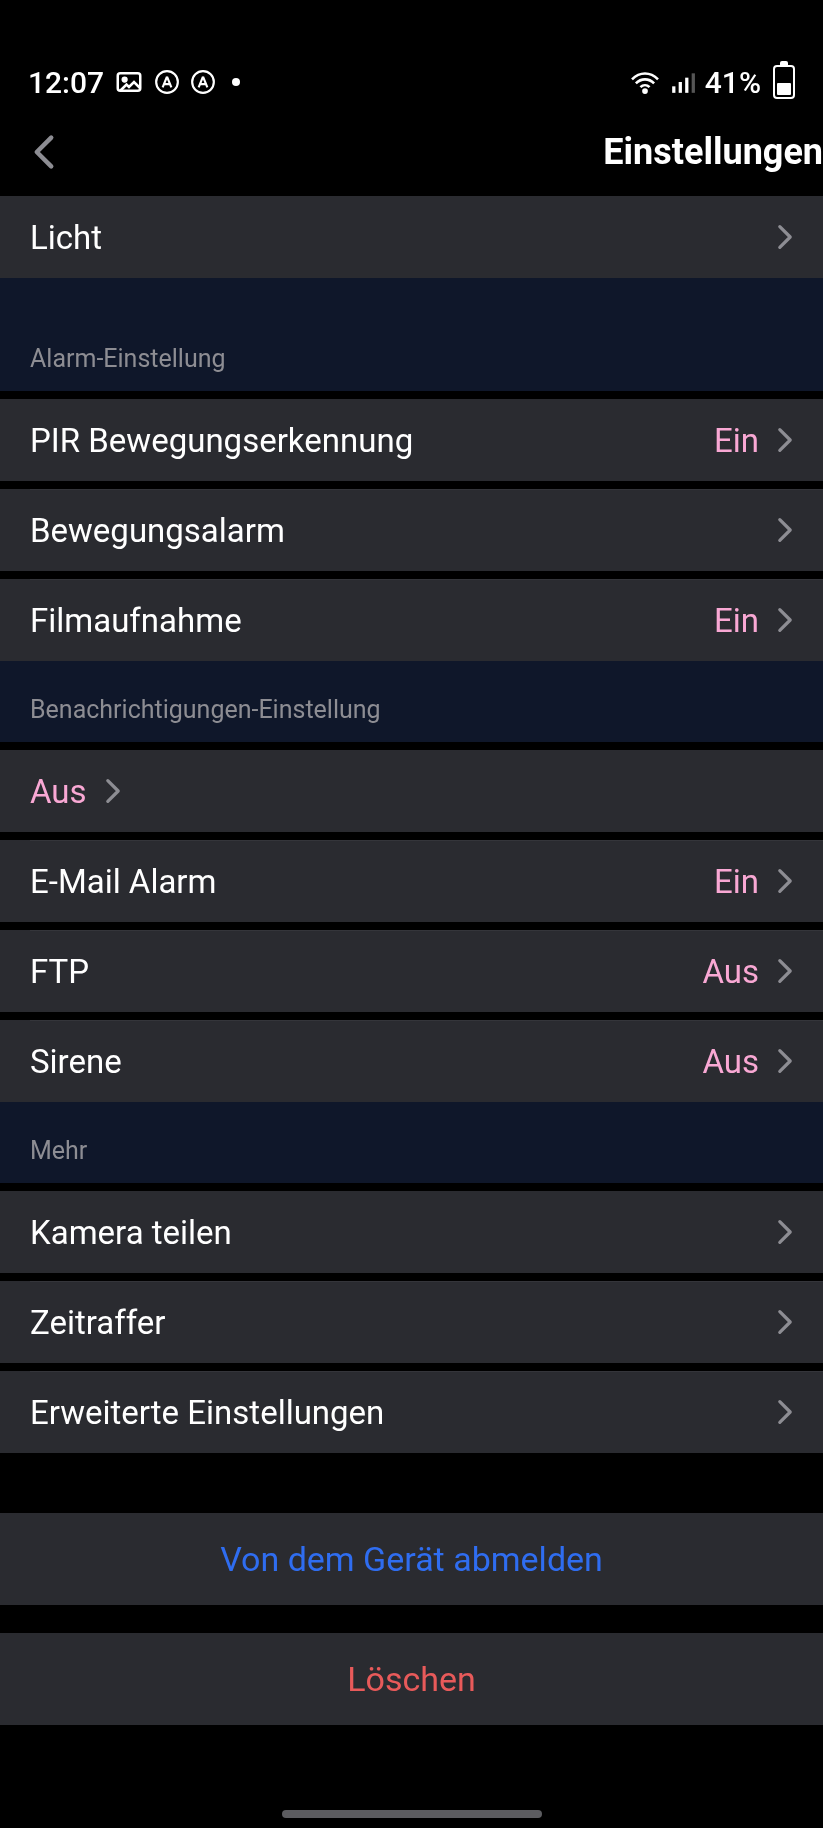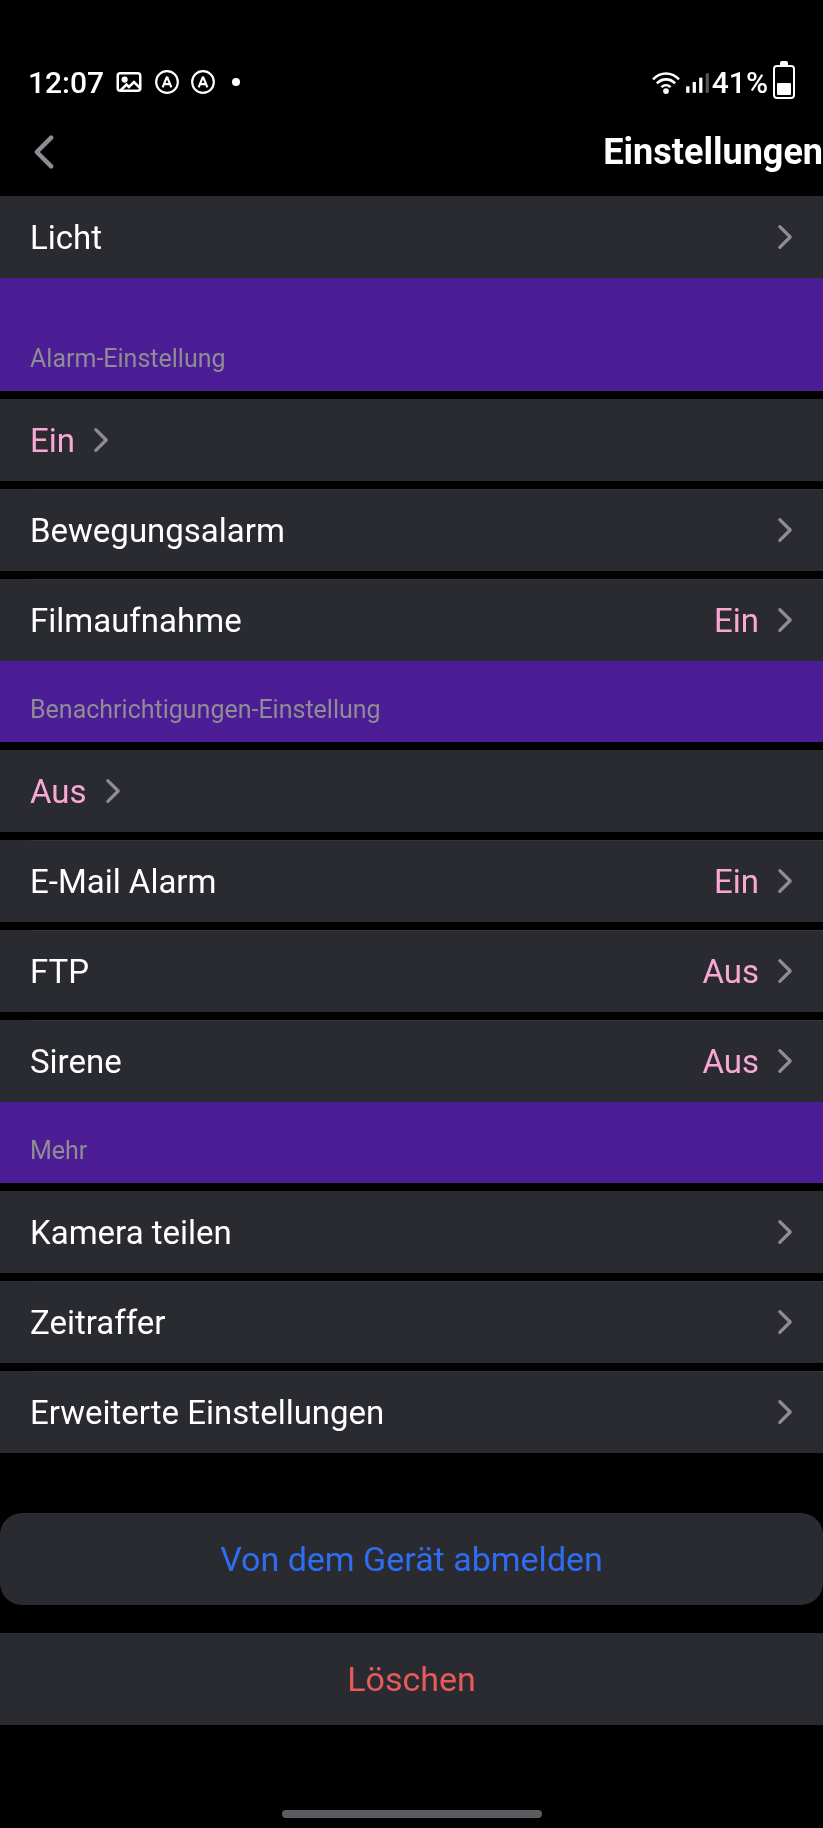--- a/index.html
+++ b/index.html
@@ -17,21 +17,21 @@
     height: 68px;
     display: flex;
     align-items: center;
     justify-content: space-between;
     padding: 0 28px;
     font-size: 30px;
     font-weight: 500;
     margin-top: 48px;
   }
   .status-left { display: flex; align-items: center; gap: 10px; }
-  .status-right { display: flex; align-items: center; gap: 1px; }
+  .status-right { display: flex; align-items: center; gap: 8px; }
   .sb-icon { display:inline-flex; align-items:center; justify-content:center; }
   .sb-dot { width:8px; height:8px; border-radius:50%; background:#ffffff; margin-left:6px; }
 
   
   .app-header {
     height: 72px;
     display: flex;
     align-items: center;
     justify-content: flex-end;
     position: relative;
@@ -53,21 +53,21 @@
     font-size: 36px;
     font-weight: 700;
     color: #ffffff;
   }
 
   
   .section-header {
     padding: 34px 30px 18px 30px;
     font-size: 25px;
     color: #8d8d93;
-    background: #4c1d95;
+    background: #0f172a;
   }
   .section-header.first { padding-top: 66px; }
 
   .row {
     background: #2a2b30;
     height: 82px;
     display: flex;
     align-items: center;
     padding: 0 30px;
     position: relative;
@@ -103,21 +103,21 @@
   .action-gap-small { height: 28px; background:#000; }
   .action-btn {
     background: #2a2b30;
     height: 92px;
     display:flex;
     align-items:center;
     justify-content:center;
     font-size: 34px;
     cursor:pointer;
   }
-  .action-primary { color: #2f6df0; border-radius: 22px; }
+  .action-primary { color: #2f6df0; }
   .action-danger { color: #e85a5a; }
 
   
   .home-indicator-wrap {
     position:absolute;
     bottom: 10px;
     left:0; right:0;
     display:flex;
     justify-content:center;
   }
@@ -218,20 +218,21 @@
   <span class="chevron">
     <svg width="16" height="26" viewBox="0 0 12 20" fill="none" stroke="#8d8d93" stroke-width="2.5" stroke-linecap="round" stroke-linejoin="round">
         <polyline points="2,2 10,10 2,18"></polyline>
       </svg>
   </span>
 </div>
 
 <div class="section-header first">Alarm-Einstellung</div>
 
 <div class="row">
+  <span class="row-label">PIR Bewegungserkennung</span>
   <span class="row-value">Ein</span>
   <span class="chevron">
     <svg width="16" height="26" viewBox="0 0 12 20" fill="none" stroke="#8d8d93" stroke-width="2.5" stroke-linecap="round" stroke-linejoin="round">
         <polyline points="2,2 10,10 2,18"></polyline>
       </svg>
   </span>
 </div>
 <div class="row">
   <span class="row-label">Bewegungsalarm</span>
   <span class="chevron">

